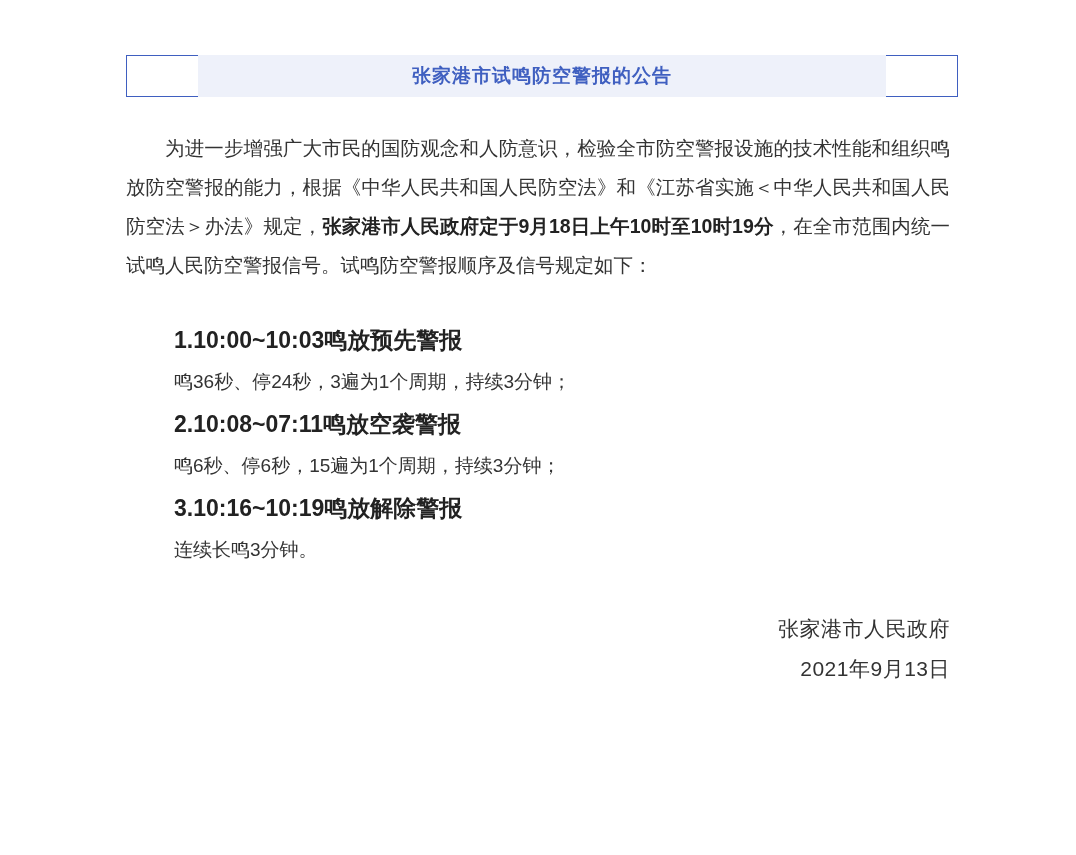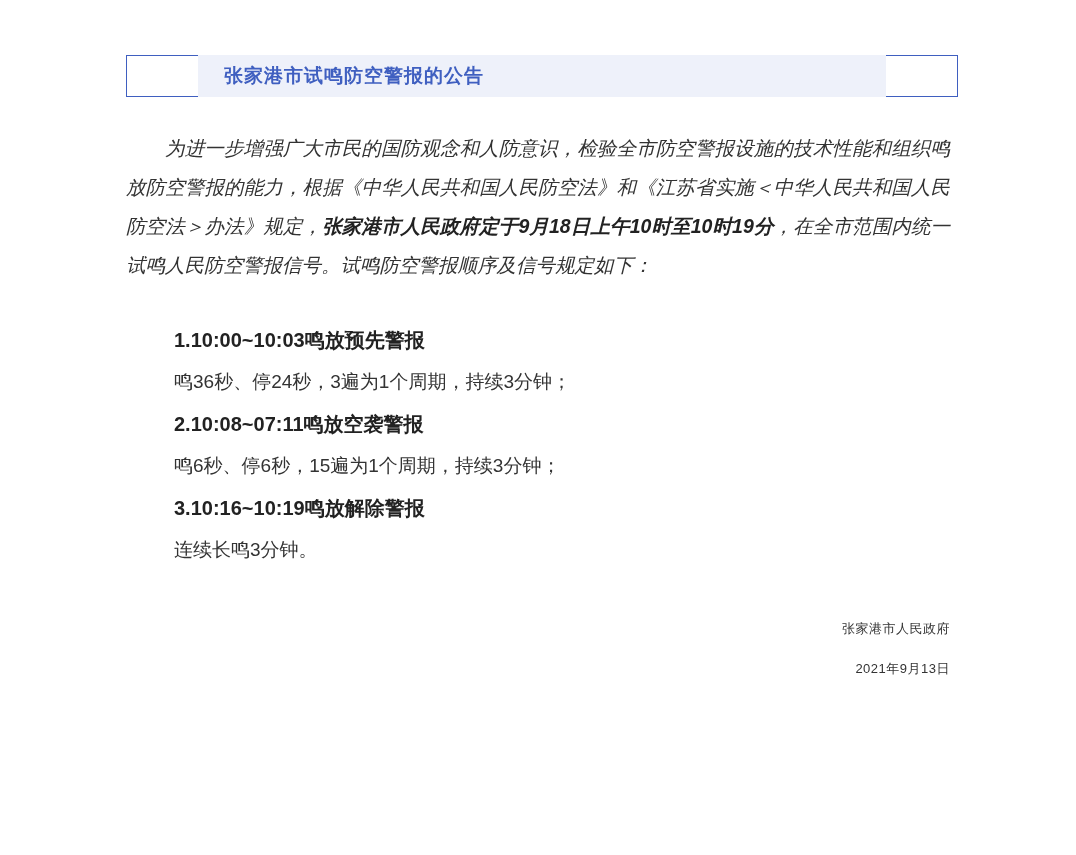--- a/index.html
+++ b/index.html
@@ -35,26 +35,25 @@
     height: 42px;
     background: #eef1fa;
   }
   .title-text {
     position: absolute;
     left: 198px;
     top: 0;
     width: 688px;
     height: 42px;
     line-height: 42px;
-    text-align: left;
+    text-align: center;
     font-size: 19px;
     font-weight: bold;
     color: #3f5fc0;
     letter-spacing: 1px;
-    margin-left: 26px;
   }
   
   .bracket {
     position: absolute;
     width: 72px;
     height: 42px;
   }
   .bracket.left { left: 126px; top: 0; }
   .bracket.right { left: 886px; top: 0; }
   .bracket .h {
@@ -79,30 +78,29 @@
     margin: 28px 126px 0 126px;
     width: 824px;
   }
   p.para {
     margin: 0;
     font-size: 19.5px;
     line-height: 39px;
     color: #333333;
     text-align: justify;
     text-justify: inter-ideograph;
-    font-style: italic;
   }
   p.indent { text-indent: 2em; }
   .b { font-weight: bold; color: #222222; }
 
   .list {
     margin: 34px 0 0 48px;
   }
   .list .item-title {
-    font-size: 20px;
+    font-size: 23px;
     font-weight: bold;
     color: #222222;
     line-height: 42px;
     margin: 0;
   }
   .list .item-desc {
     font-size: 19px;
     color: #333333;
     line-height: 42px;
     margin: 0;
@@ -116,21 +114,21 @@
     font-size: 19.5px;
     line-height: 52px;
     color: #333333;
   }
 
   .signature {
     margin: 38px 126px 0 0;
     text-align: right;
   }
   .signature .line {
-    font-size: 13px;
+    font-size: 21px;
     line-height: 40px;
     color: #333333;
     letter-spacing: 0.5px;
   }
 </style>
 </head>
 <body>
 
 <div class="page">
 

